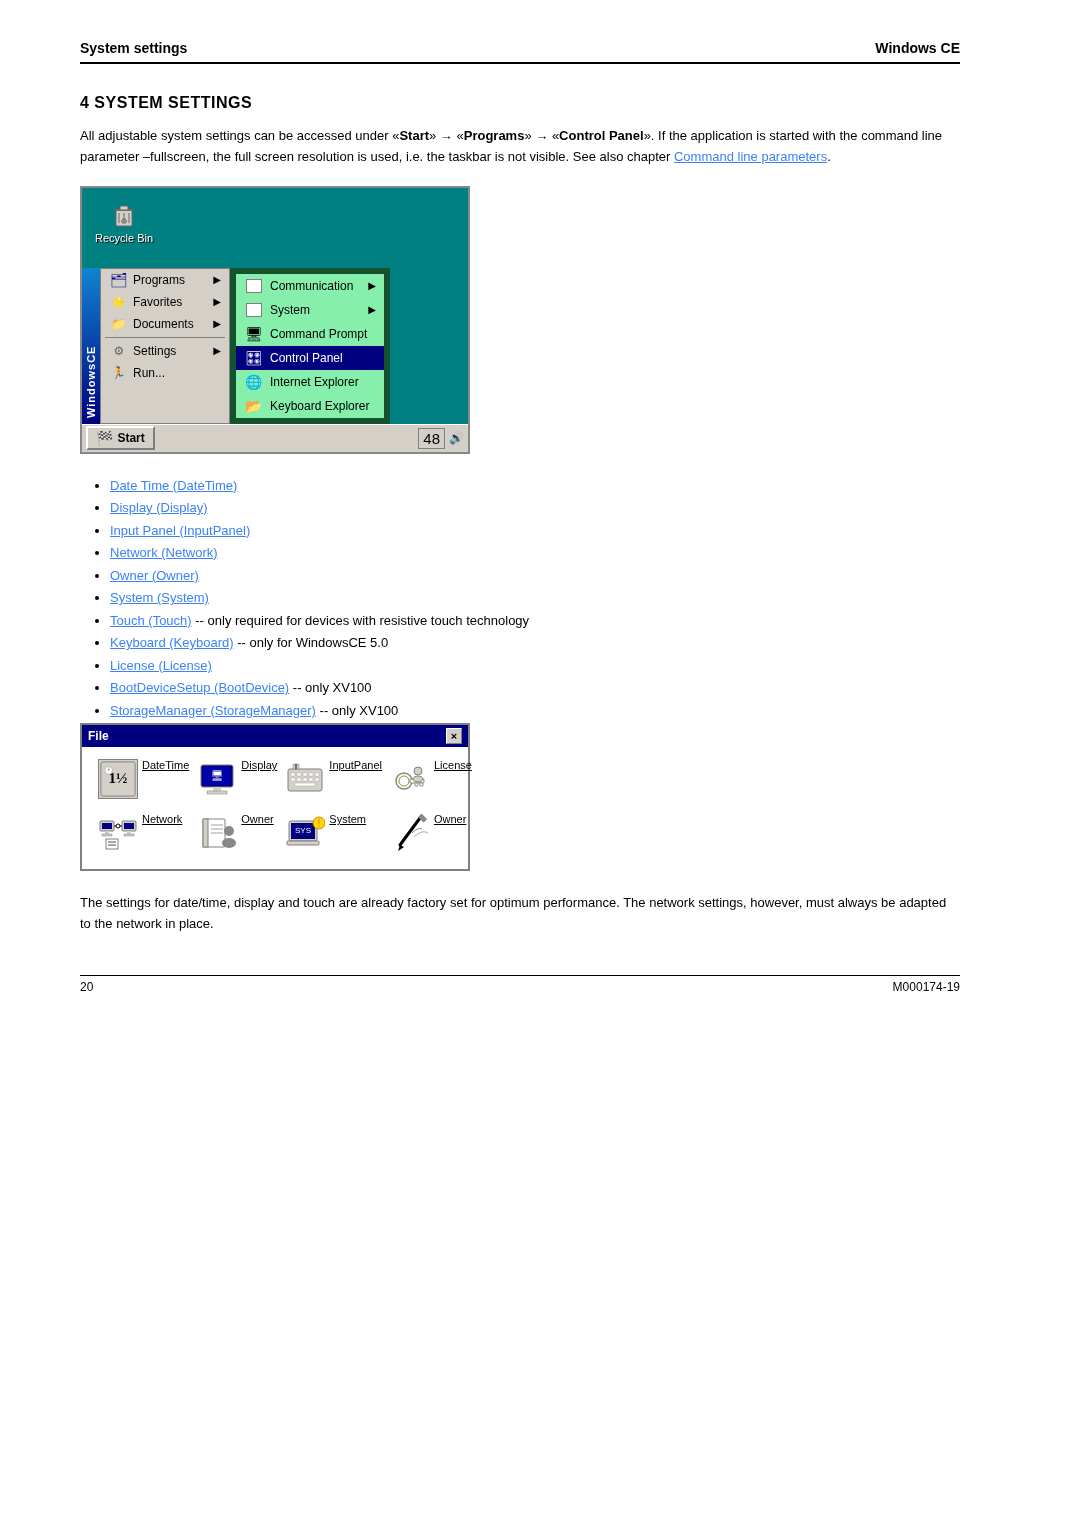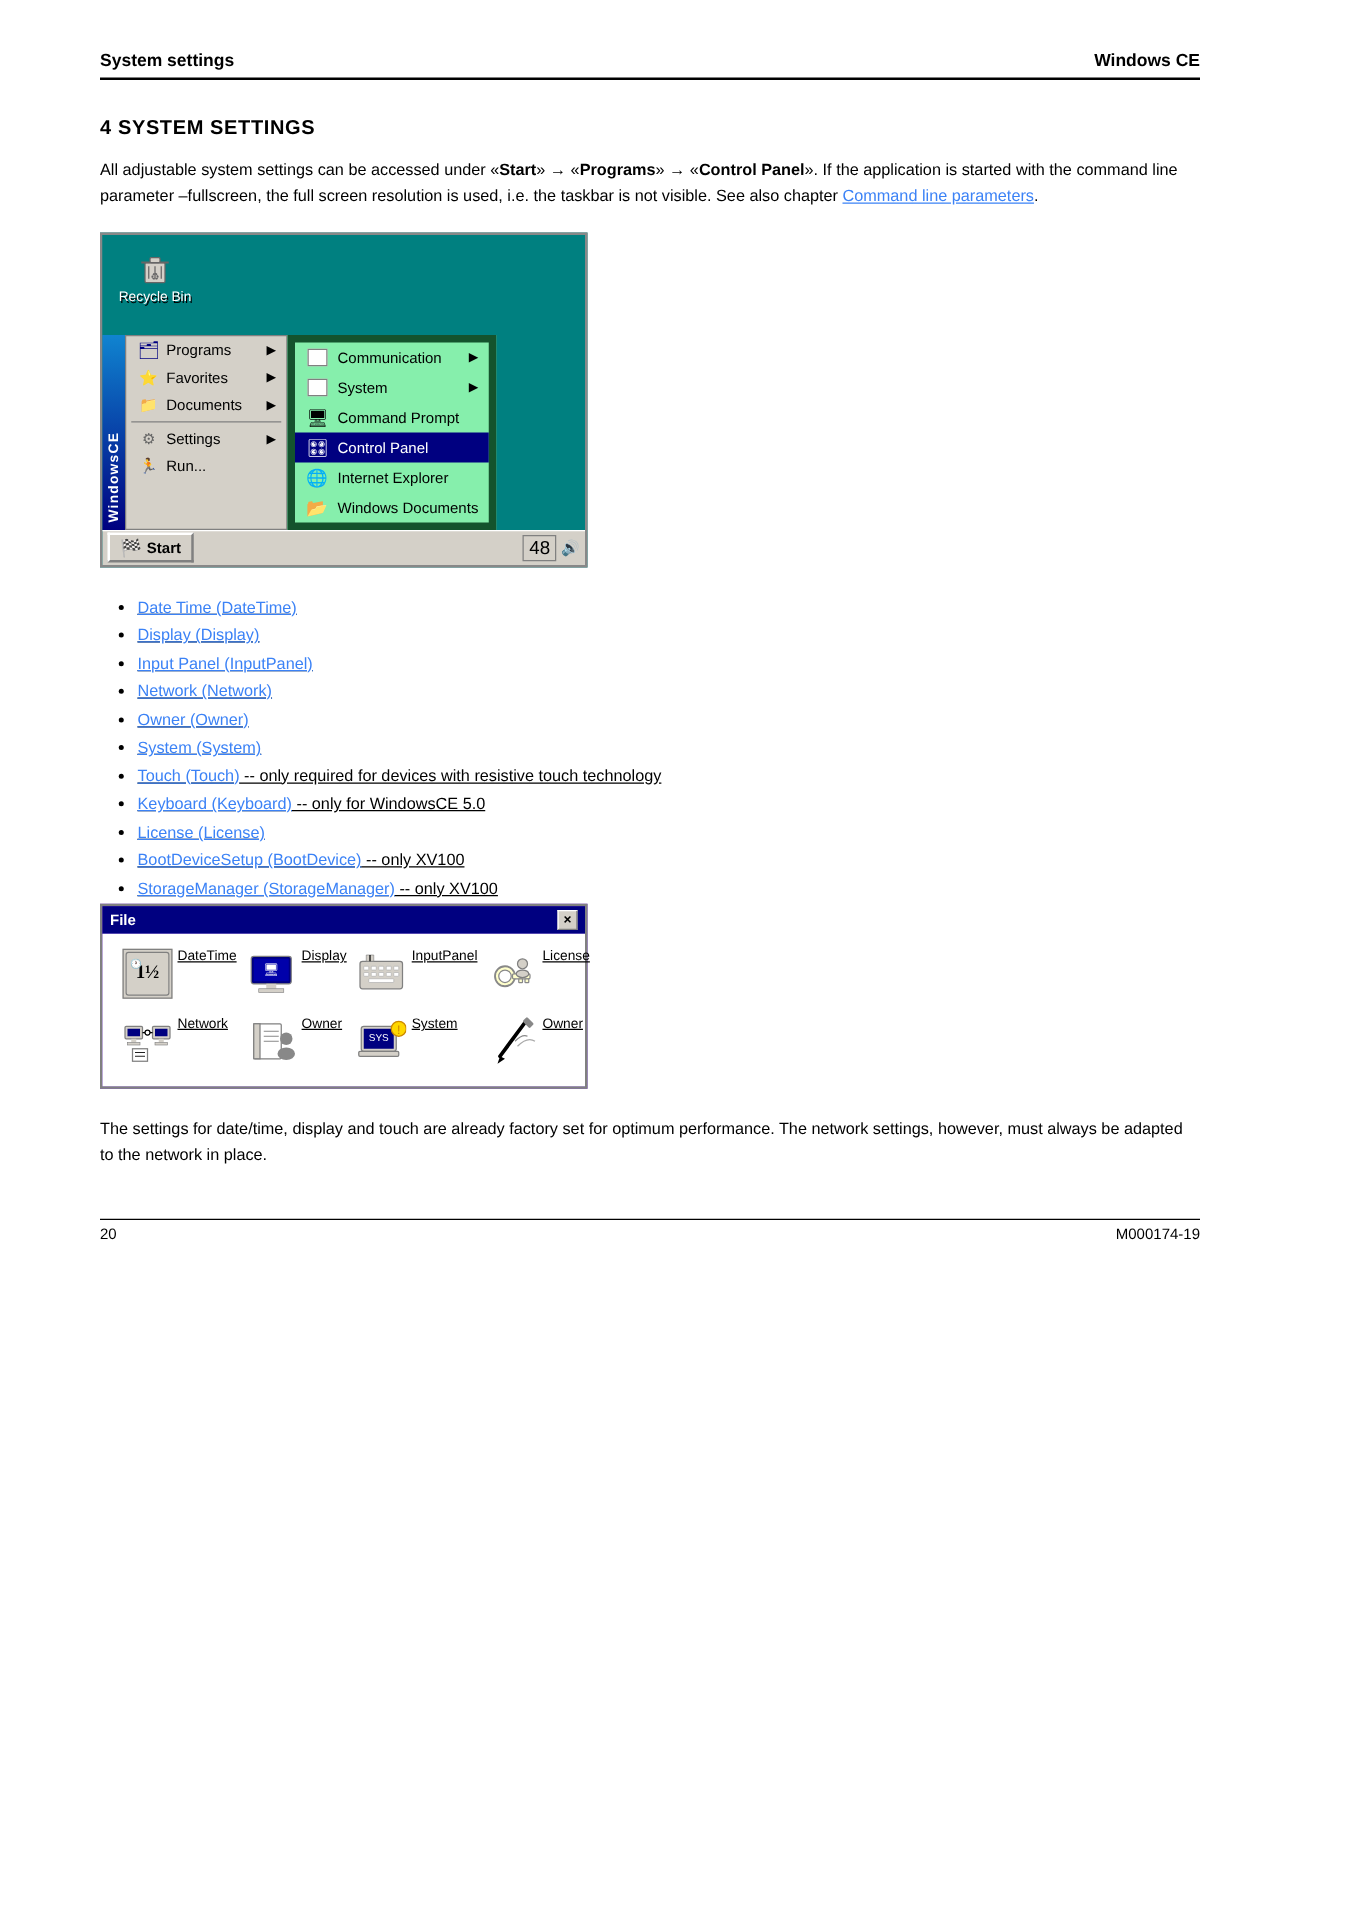--- a/index.html
+++ b/index.html
@@ -215,21 +215,20 @@
 
     
     .control-panel-intro {
       font-size: 13px;
       margin-bottom: 12px;
     }
 
     .bullet-list {
       list-style: disc;
       padding-left: 30px;
-      text-decoration: underline;
     }
 
     .bullet-list li {
       margin-bottom: 3px;
       font-size: 13px;
       line-height: 1.5;
     }
 
     
     .cp-window {
@@ -465,21 +464,21 @@
         <div class="submenu-item">
           <span class="submenu-item-icon">
             <span style="font-size:14px; color:#0066cc;">🌐</span>
           </span>
           <span>Internet Explorer</span>
         </div>
         <div class="submenu-item">
           <span class="submenu-item-icon">
             <span style="font-size:14px;">📂</span>
           </span>
-          <span>Windows Documents</span>
+          <span>Keyboard Explorer</span>
         </div>
       </div>
     </div>
 
     <div class="taskbar">
       <div class="start-button">
         <span class="start-icon">🏁</span>
         <span>Start</span>
       </div>
       <div class="taskbar-right">

